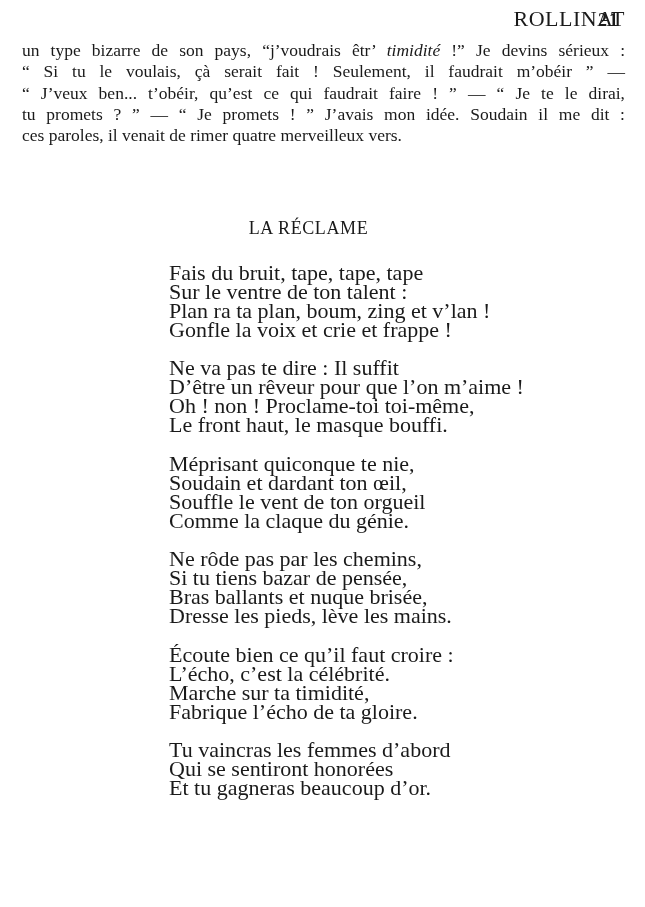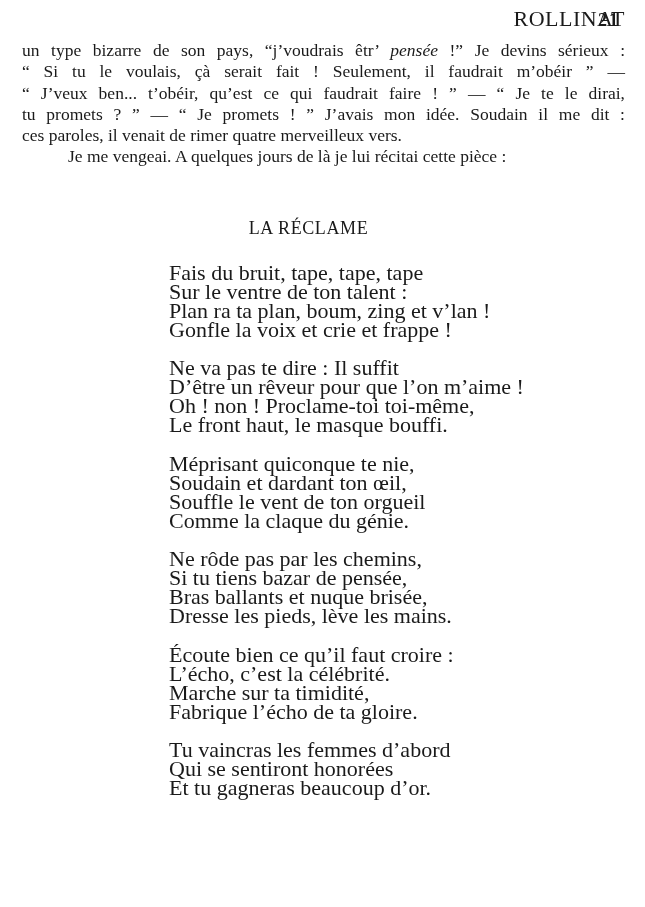--- a/index.html
+++ b/index.html
@@ -89,26 +89,25 @@
   </style>
 </head>
 <body>
 
 <div class="running-head">
   <div class="running-title">ROLLINAT</div>
   <div class="page-number">21</div>
 </div>
 
 <div class="prose">
-  <span class="line"><span>un type bizarre de son pays, “j’voudrais êtr’ </span><em>pensée</em><span> !” Je devins sérieux :</span></span>
+  <span class="line"><span>un type bizarre de son pays, “j’voudrais êtr’ </span><em>timidité</em><span> !” Je devins sérieux :</span></span>
   <span class="line">“ Si tu le voulais, çà serait fait ! Seulement, il faudrait m’obéir ” —</span>
   <span class="line">“ J’veux ben... t’obéir, qu’est ce qui faudrait faire ! ” — “ Je te le dirai,</span>
   <span class="line">tu promets ? ” — “ Je promets ! ” J’avais mon idée. Soudain il me dit :</span>
   <span class="line last">ces paroles, il venait de rimer quatre merveilleux vers.</span>
-  <span class="line indent">Je me vengeai. A quelques jours de là je lui récitai cette pièce :</span>
 </div>
 
 <div class="poem-title">LA RÉCLAME</div>
 
 <div class="poem">
   <div class="stanza">
     <span class="verse">Fais du bruit, tape, tape, tape</span>
     <span class="verse">Sur le ventre de ton talent :</span>
     <span class="verse">Plan ra ta plan, boum, zing et v’lan !</span>
     <span class="verse">Gonfle la voix et crie et frappe !</span>

